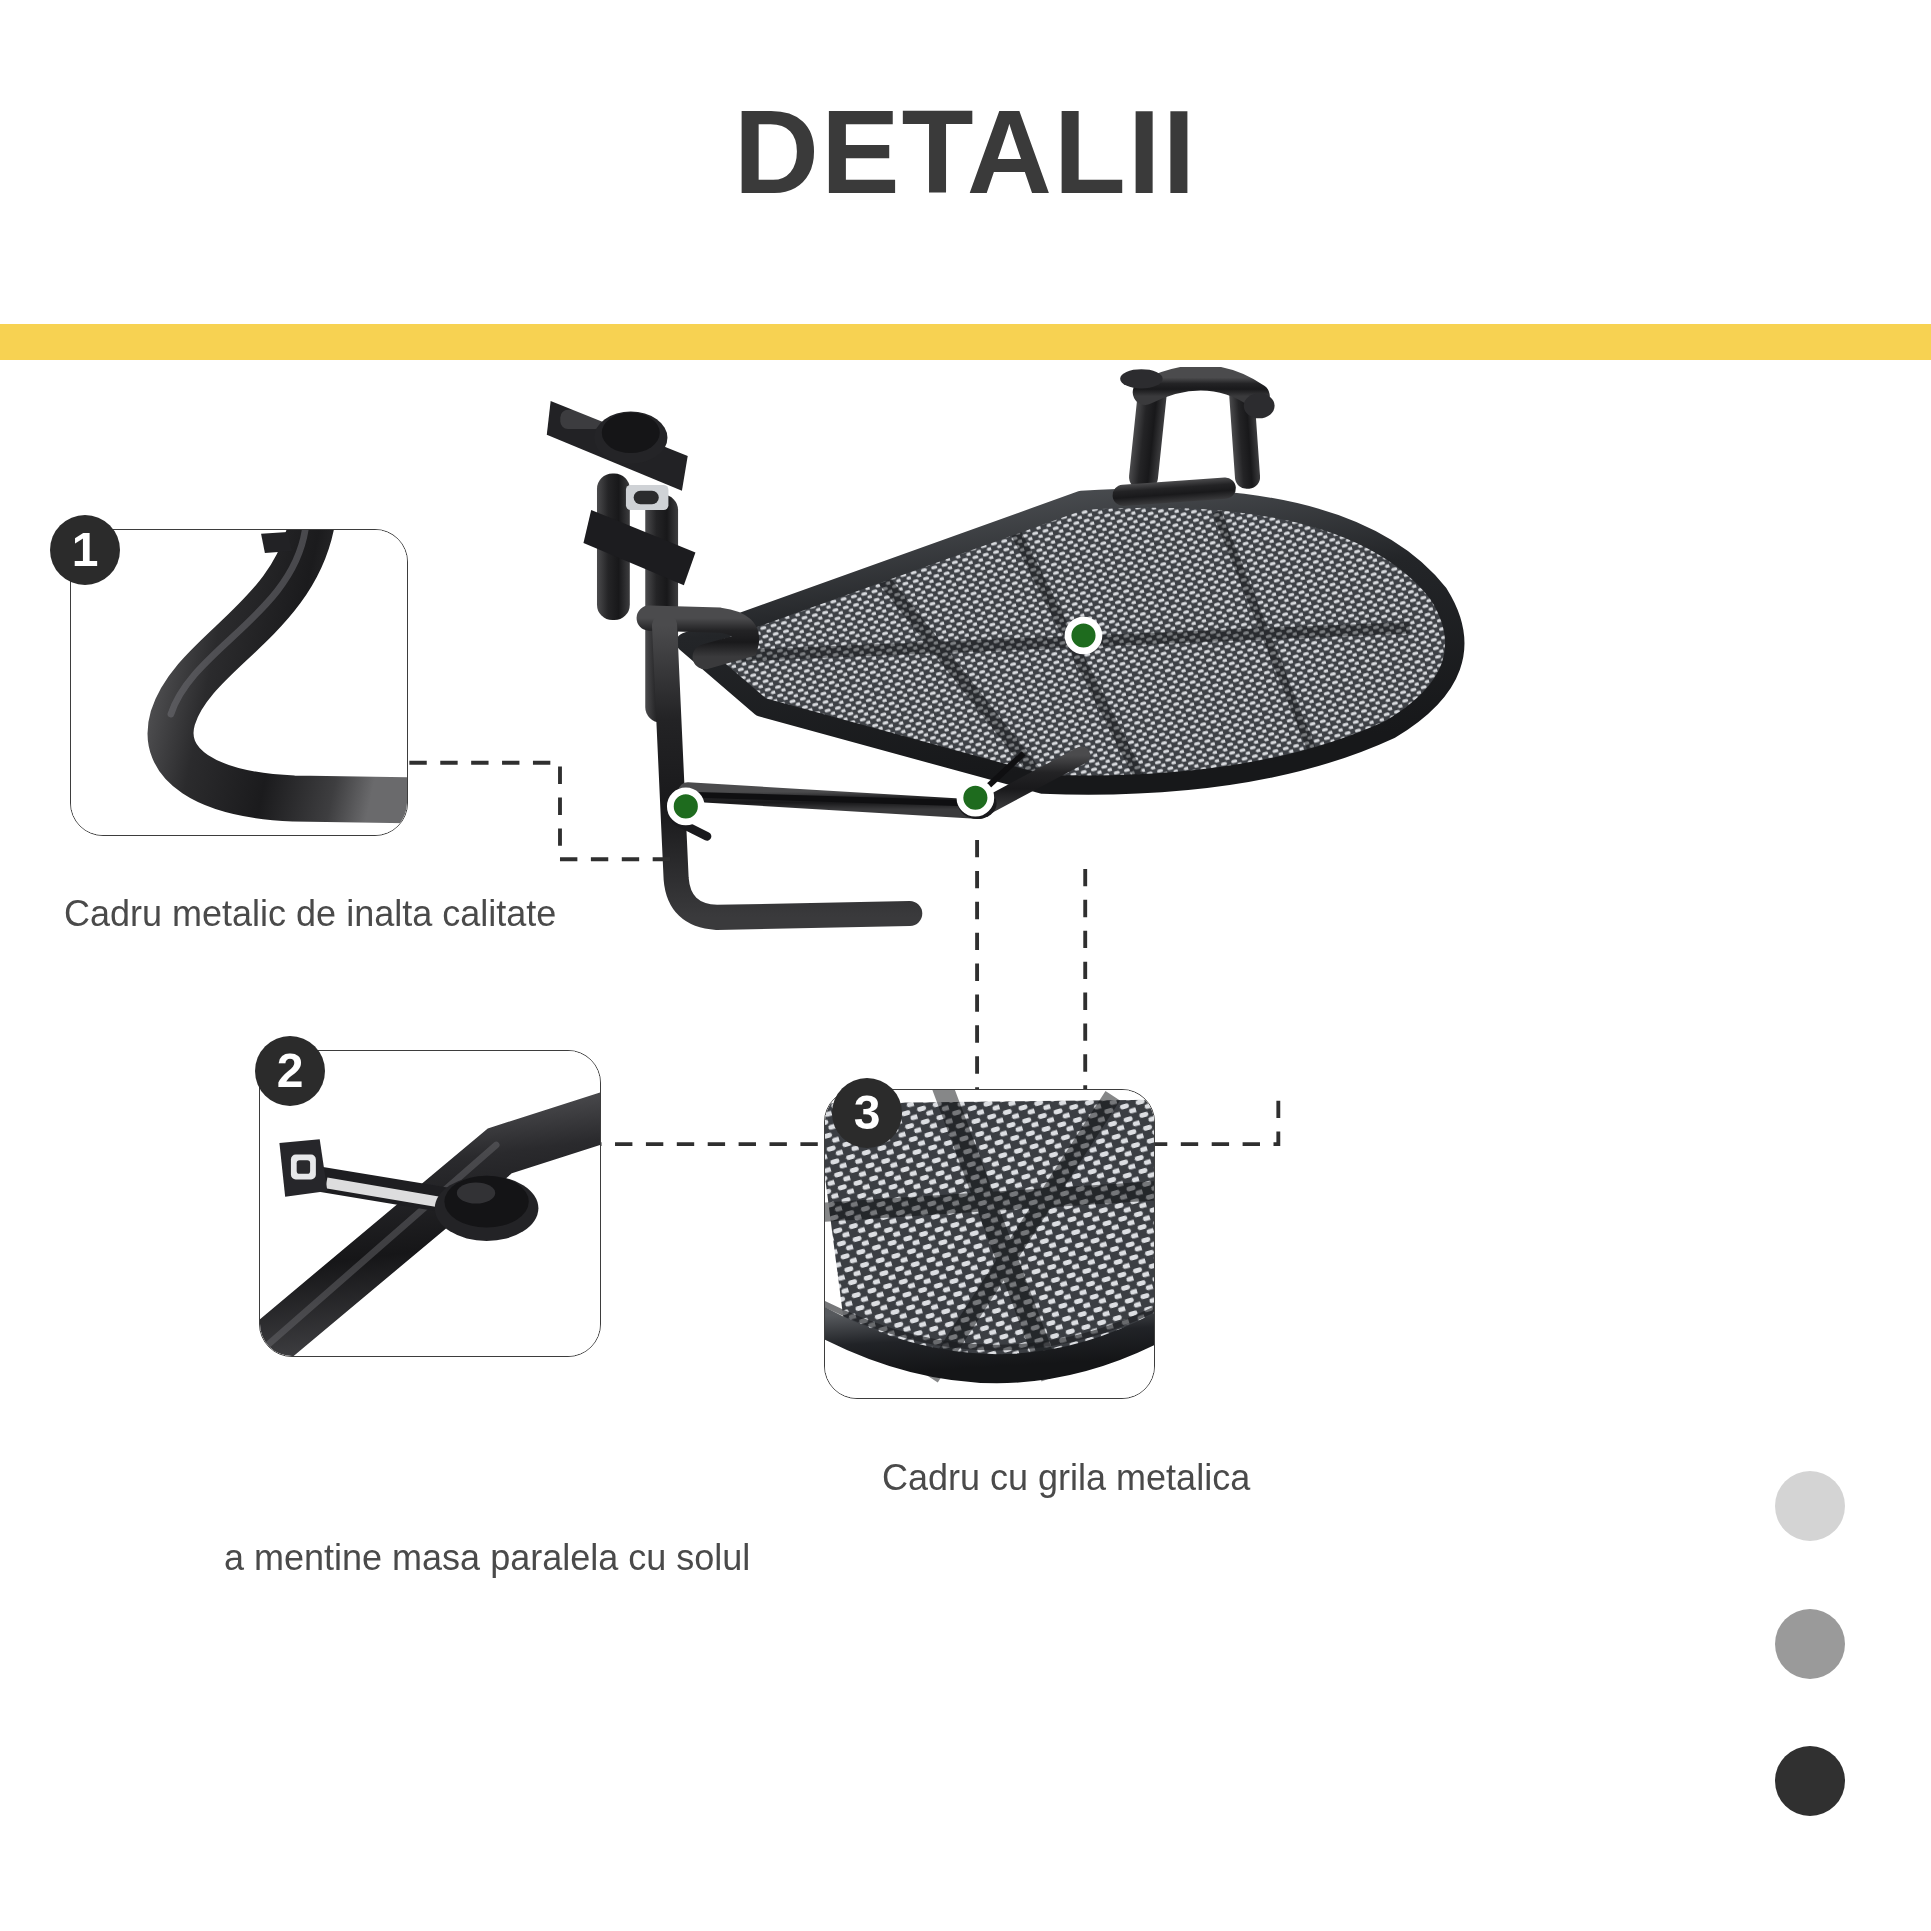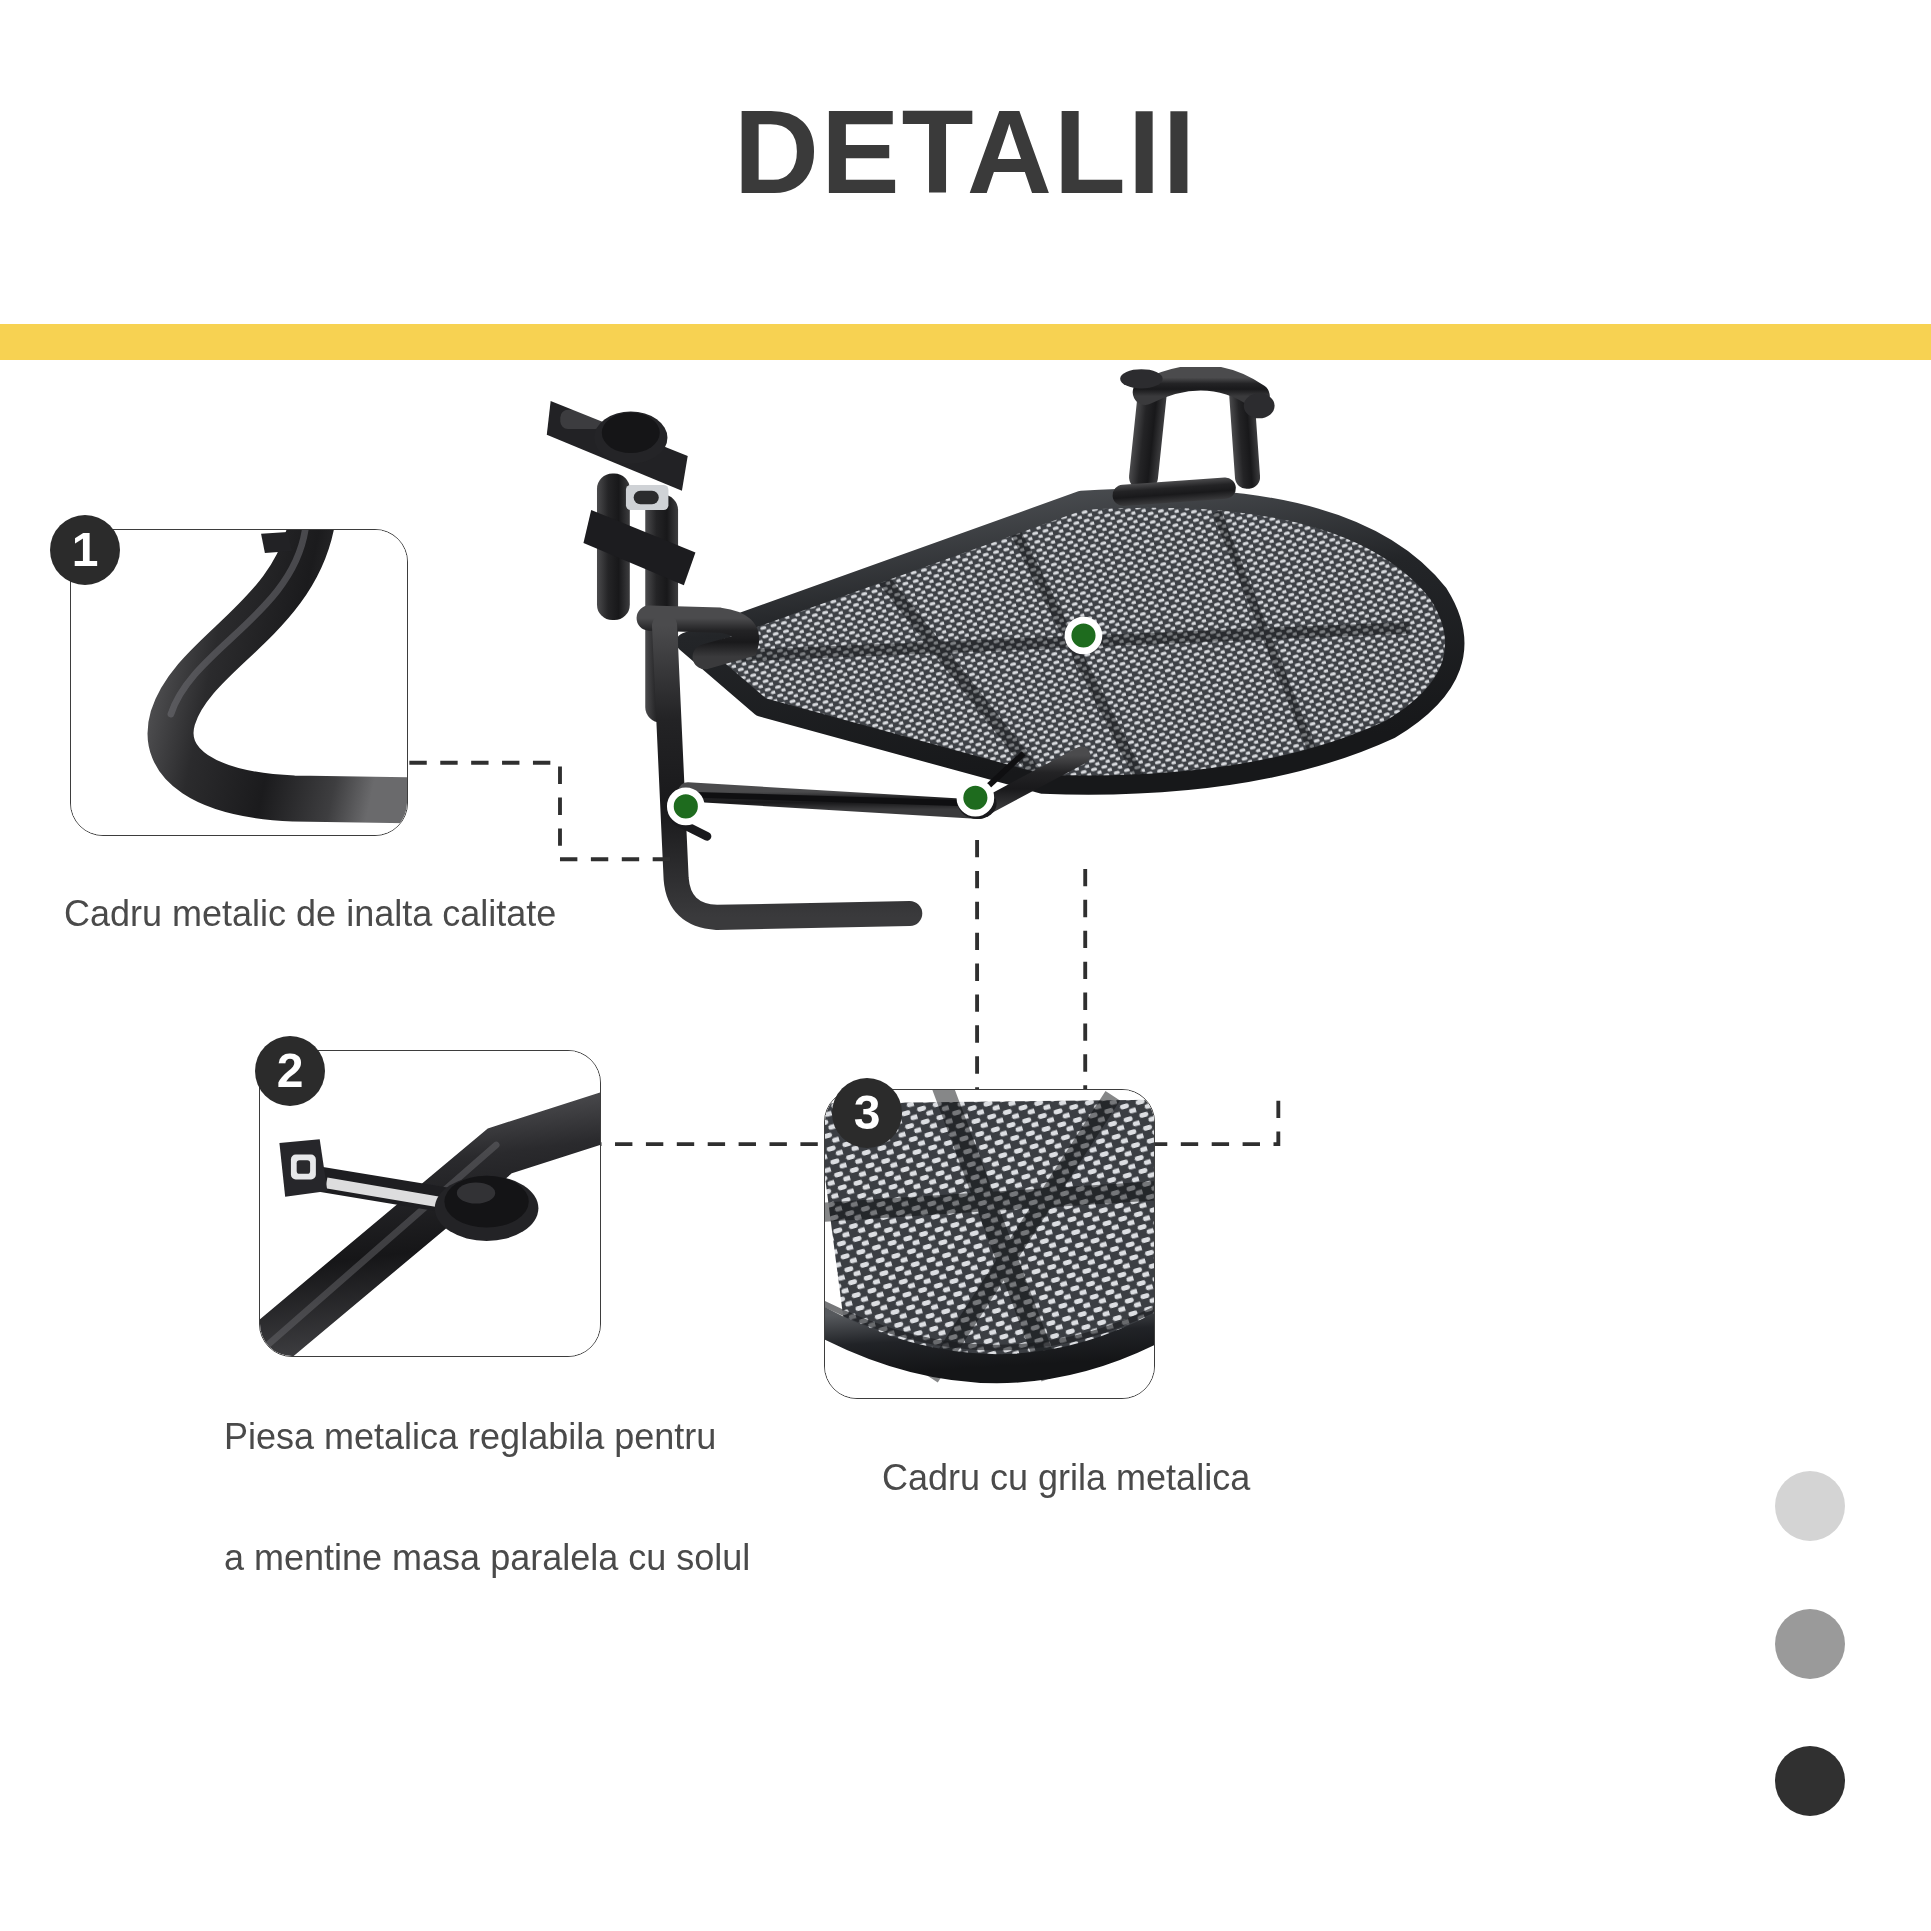--- a/index.html
+++ b/index.html
@@ -274,21 +274,20 @@
       <rect x="38" y="114" width="14" height="14" rx="3" fill="#2a2a2d"></rect>
 
       <g>
         <ellipse cx="236" cy="164" rx="54" ry="34" fill="#232326"></ellipse>
         <ellipse cx="236" cy="157" rx="44" ry="27" fill="#141416"></ellipse>
         <ellipse cx="225" cy="148" rx="20" ry="11" fill="#3c3c40" opacity="0.75"></ellipse>
       </g>
     </svg>
   </div>
   <div id="badge2" class="badge" style="background: rgb(43, 43, 43); color: rgb(255, 255, 255);">2</div>
-  <div id="caption2-l1" class="caption" style="color: rgb(74, 74, 74);">Piesa metalica reglabila pentru</div>
   <div id="caption2-l2" class="caption" style="color: rgb(74, 74, 74);">a mentine masa paralela cu solul</div>
 
   <div id="box3" class="callout-box">
     <svg class="callout-photo" viewBox="0 0 343 321" xmlns="http://www.w3.org/2000/svg">
       <defs>
         <pattern id="meshPattern3" width="17" height="14" patternUnits="userSpaceOnUse" patternTransform="rotate(-16)">
           <rect width="17" height="14" fill="#3b3e43"></rect>
           <rect x="1.6" y="2" width="9.6" height="5" rx="2.4" fill="#dcdee2"></rect>
           <rect x="9.6" y="8.6" width="9.6" height="5" rx="2.4" fill="#dcdee2"></rect>
         </pattern>

